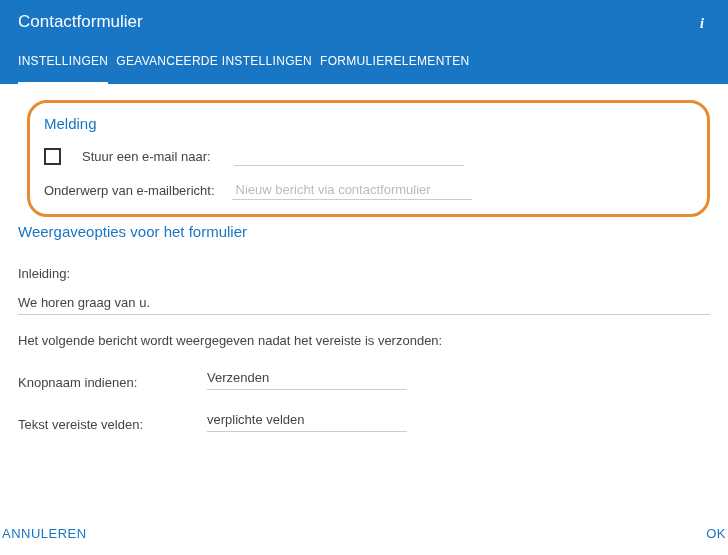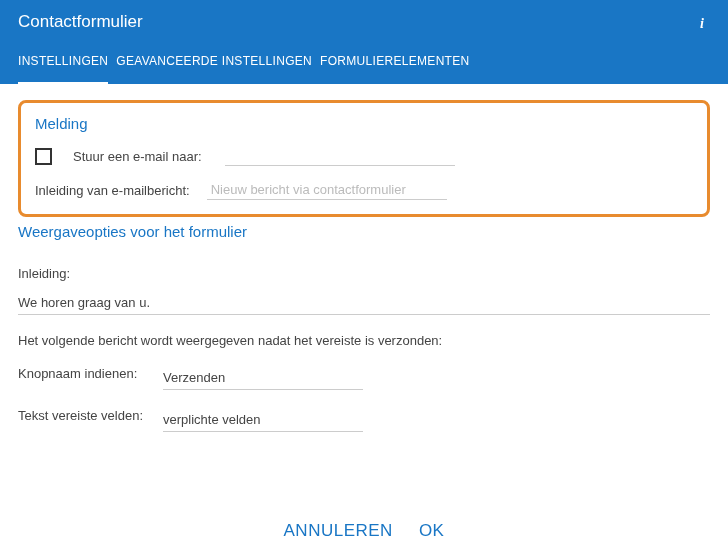--- a/index.html
+++ b/index.html
@@ -55,23 +55,24 @@
       margin-bottom: -1px;
     }
     .tab.active {
       border-bottom: 3px solid #fff;
     }
     .content {
       padding: 16px 18px 0 18px;
     }
     .highlight-box {
       border: 3px solid #e88b2e;
-      border-radius: 8px;
+      border-radius: 20px;
       padding: 12px 14px 14px 14px;
       margin-bottom: 4px;
+      margin-left: 9px;
     }
     .section-title {
       color: #1976c5;
       font-size: 15px;
       margin-bottom: 14px;
     }
     .section-title2 {
       color: #1976c5;
       font-size: 15px;
       margin-top: 6px;
@@ -139,22 +140,23 @@
       color: #444;
       margin-bottom: 10px;
     }
     .static-label {
       font-size: 13px;
       color: #444;
       margin-bottom: 14px;
     }
     .two-col {
       display: flex;
-      align-items: flex-start;
+      align-items: flex-end;
       margin-bottom: 18px;
+      gap: 44px;
     }
     .two-col .col-label {
       width: 145px;
       font-size: 13px;
       color: #444;
     }
     .two-col .col-input {
       border: none;
       border-bottom: 1px solid #ccc;
       font-size: 13px;
@@ -163,24 +165,24 @@
       width: 200px;
       outline: none;
       background: transparent;
     }
     .footer {
       position: absolute;
       bottom: 0;
       left: 0;
       right: 0;
       display: flex;
-      justify-content: center;
+      justify-content: space-between;
       gap: 26px;
-      padding: 14px 8px;
-      font-size: 17px;
+      padding: 14px 2px;
+      font-size: 13px;
       letter-spacing: 0.5px;
     }
     .footer-btn {
       color: #1976c5;
       cursor: pointer;
       font-weight: 500;
     }
   </style>
 </head>
 <body>
@@ -200,21 +202,21 @@
 <div class="content">
 
   <div class="highlight-box">
     <div class="section-title">Melding</div>
     <div class="row">
       <div class="checkbox"></div>
       <span class="label">Stuur een e-mail naar:</span>
       <input class="inline-input email-input" type="text" value="" style="">
     </div>
     <div class="row">
-      <span class="label">Inleiding van e-mailbericht:</span>
+      <span class="label">Onderwerp van e-mailbericht:</span>
       <input class="inline-input subject-input" type="text" placeholder="Nieuw bericht via contactformulier" style="">
     </div>
   </div>
 
   <div class="section-title2">Weergaveopties voor het formulier</div>
 
   <div class="field-group">
     <div class="field-label">Inleiding:</div>
     <input class="full-input" type="text" value="We horen graag van u." style="">
   </div>

